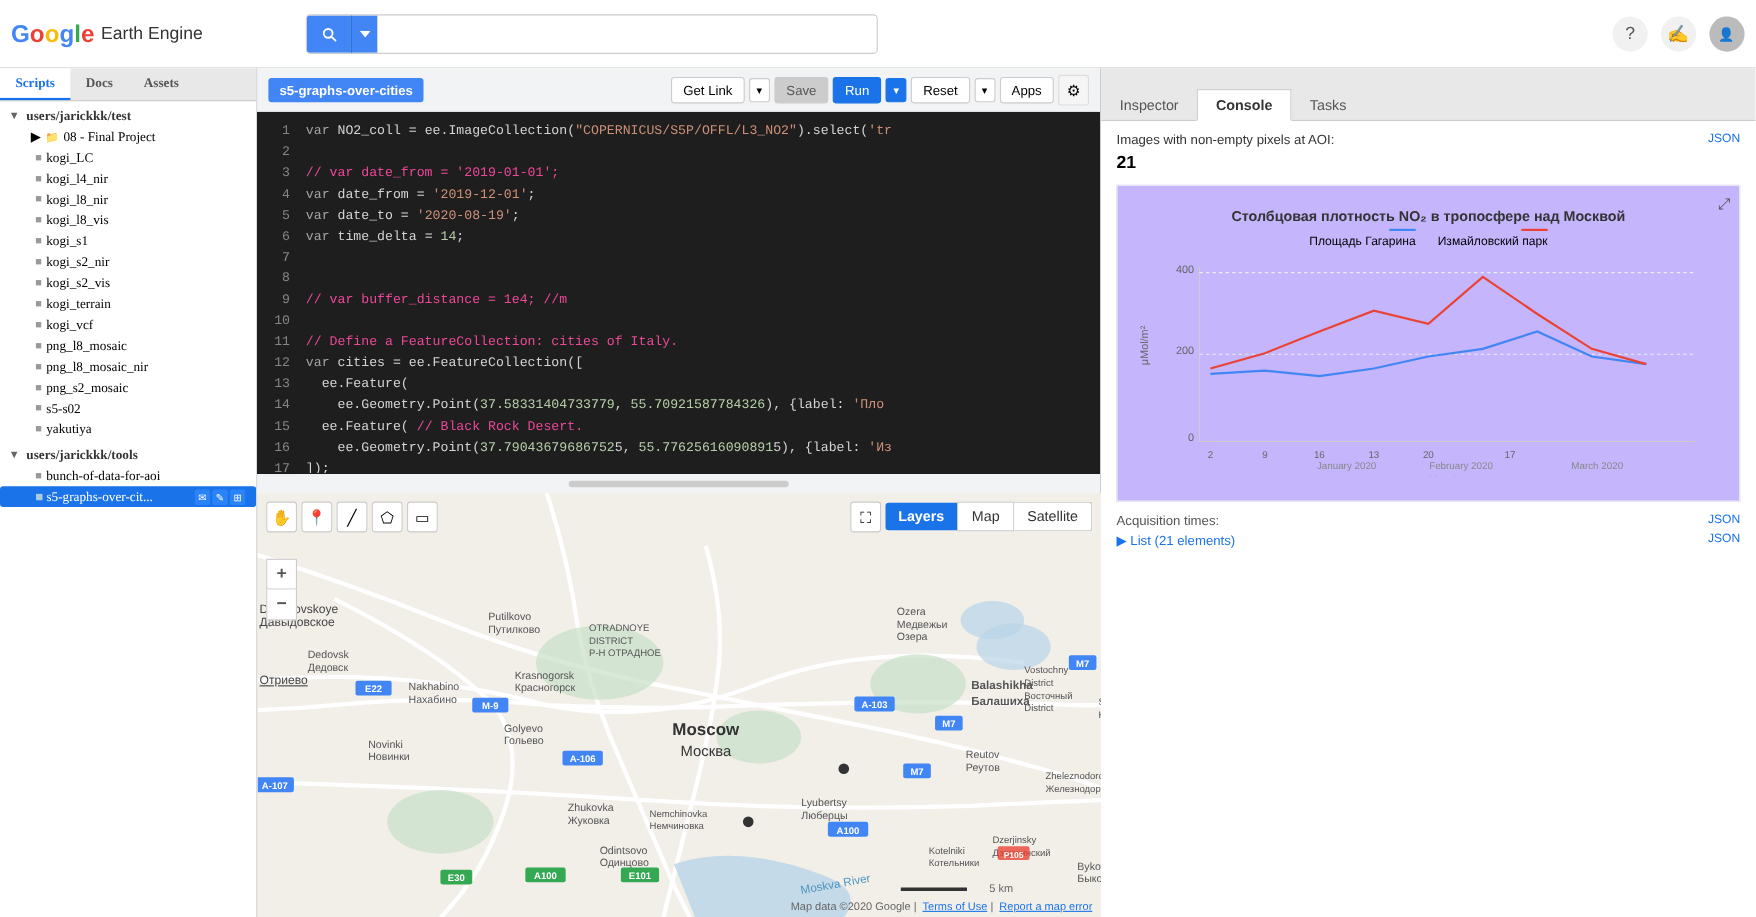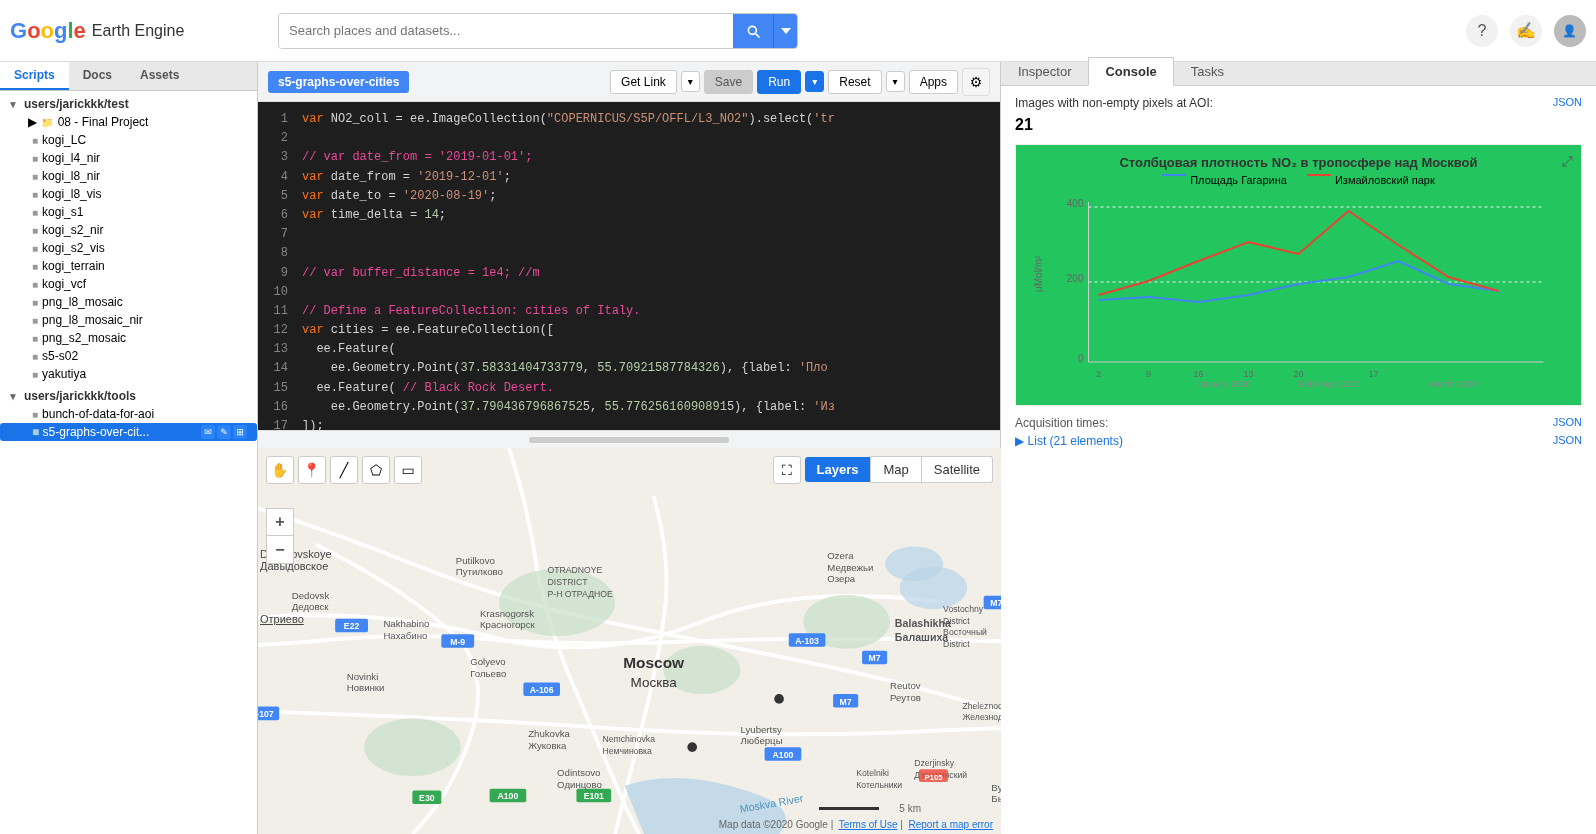--- a/index.html
+++ b/index.html
@@ -27,21 +27,21 @@
     #search-btn svg { fill: white; width: 16px; height: 16px; }
     #search-dropdown { background: #4285F4; border: none; width: 24px; cursor: pointer; display: flex; align-items: center; justify-content: center; border-left: 1px solid #3070d0; }
     #topbar-right { margin-left: auto; display: flex; align-items: center; gap: 12px; }
     .topbar-icon { width: 32px; height: 32px; border-radius: 50%; background: #f1f1f1; display: flex; align-items: center; justify-content: center; cursor: pointer; font-size: 16px; color: #555; }
     #avatar { width: 32px; height: 32px; border-radius: 50%; background: #bbb; overflow: hidden; cursor: pointer; display: flex; align-items: center; justify-content: center; }
 
     
     #main { display: flex; height: calc(834px - 62px); }
 
     
-    #left-panel { width: 258px; flex-shrink: 0; border-right: 1px solid #ccc; display: flex; flex-direction: column; background: #fff; overflow: hidden; }
+    #left-panel { width: 234px; flex-shrink: 0; border-right: 1px solid #ccc; display: flex; flex-direction: column; background: #fff; overflow: hidden; font-family: Liberation Serif, serif; }
     #left-tabs { display: flex; background: #e8e8e8; border-bottom: 1px solid #ccc; }
     .left-tab { padding: 6px 14px; font-size: 12px; cursor: pointer; font-weight: bold; }
     .left-tab.active { color: #1a73e8; border-bottom: 2px solid #1a73e8; background: #fff; }
     .left-tab:not(.active) { color: #555; }
     #file-tree { flex: 1; overflow-y: auto; padding: 4px 0; font-size: 12px; }
     .tree-item { padding: 2px 8px 2px 20px; cursor: pointer; white-space: nowrap; overflow: hidden; text-overflow: ellipsis; display: flex; align-items: center; gap: 4px; }
     .tree-folder { font-weight: bold; padding-left: 8px; color: #333; }
     .tree-folder .arrow { color: #666; font-size: 10px; margin-right: 2px; }
     .file-icon { color: #999; font-size: 10px; }
     .action-icon { width: 14px; height: 14px; background: #ddd; border-radius: 2px; display: flex; align-items: center; justify-content: center; font-size: 9px; cursor: pointer; }
@@ -54,47 +54,47 @@
     .toolbar-btn { padding: 4px 10px; border: 1px solid #ccc; border-radius: 3px; font-size: 12px; cursor: pointer; background: #fff; display: flex; align-items: center; gap: 3px; }
     .toolbar-btn.primary { background: #1a73e8; color: white; border-color: #1a73e8; }
     .toolbar-btn.save { background: #ccc; color: #555; }
     .toolbar-btn-caret { padding: 4px 6px; border: 1px solid #ccc; border-radius: 3px; font-size: 10px; cursor: pointer; background: #fff; }
     .toolbar-btn-caret.primary { background: #1a73e8; color: white; border-color: #1a73e8; }
     .settings-btn { width: 28px; height: 28px; background: #f5f5f5; border: 1px solid #ddd; border-radius: 3px; cursor: pointer; display: flex; align-items: center; justify-content: center; font-size: 14px; }
 
     #code-editor { flex: 1; overflow-y: auto; background: #1e1e1e; font-family: 'Courier New', monospace; font-size: 12px; display: flex; }
     #line-numbers { background: #1e1e1e; color: #858585; padding: 8px 6px; text-align: right; min-width: 36px; user-select: none; line-height: 1.6; }
     #code-content { flex: 1; padding: 8px 8px; color: #d4d4d4; line-height: 1.6; overflow-x: auto; white-space: pre; }
-    .kw { color: #f97316; }
+    .kw { color: #a3a3a3; }
     .str { color: #ce9178; }
     .comment { color: #ec4899; }
     .num { color: #b5cea8; }
 
     #editor-footer { height: 18px; background: #f1f3f4; border-top: 1px solid #ddd; display: flex; align-items: center; justify-content: center; }
     #scrollbar-thumb { width: 200px; height: 6px; background: #ccc; border-radius: 3px; }
 
     
     #right-panel { width: 595px; flex-shrink: 0; display: flex; flex-direction: column; background: #fff; }
-    #right-tabs { display: flex; background: #e8e8e8; border-bottom: 1px solid #ccc; height: 24px; align-items: flex-end; }
+    #right-tabs { display: flex; background: #e8e8e8; border-bottom: 1px solid #ccc; height: 48px; align-items: flex-end; }
     .right-tab { padding: 6px 16px; font-size: 13px; cursor: pointer; border: 1px solid transparent; border-bottom: none; background: transparent; }
     .right-tab.active { background: #fff; border-color: #ccc; border-bottom: 1px solid #fff; margin-bottom: -1px; font-weight: bold; color: #333; }
     .right-tab:not(.active) { color: #555; }
     #console-content { flex: 1; overflow-y: auto; padding: 10px 14px; font-size: 12px; }
     .console-line { margin-bottom: 6px; color: #333; }
     .console-count { font-size: 16px; font-weight: bold; margin: 2px 0 10px 0; }
     .console-section { margin-top: 10px; }
     .console-label { color: #555; margin-bottom: 4px; }
     .console-list { color: #1a73e8; cursor: pointer; }
     .json-link { float: right; color: #1a73e8; font-size: 11px; cursor: pointer; }
 
     
-    #chart-container { margin: 10px 0; background: #22c55e; border: 1px solid #eee; padding: 10px; position: relative; }
+    #chart-container { margin: 10px 0; background: #c4b5fd; border: 1px solid #eee; padding: 20px; position: relative; }
     #chart-title { text-align: center; font-size: 13px; font-weight: bold; margin-bottom: 4px; color: #333; }
     #chart-legend { display: flex; justify-content: center; gap: 20px; margin-bottom: 6px; font-size: 11px; }
-    .legend-item { display: flex; align-items: flex-start; gap: 4px; }
+    .legend-item { display: flex; align-items: flex-end; gap: 4px; flex-direction: column; }
     .legend-line { width: 24px; height: 2px; }
     .expand-icon { position: absolute; top: 8px; right: 8px; cursor: pointer; color: #555; font-size: 14px; }
 
     
     #map-area { position: relative; flex: 1; background: #e8e0d8; overflow: hidden; }
 
     
     #map-toolbar { position: absolute; top: 8px; left: 8px; display: flex; gap: 4px; z-index: 10; }
     .map-tool { width: 28px; height: 28px; background: white; border: 1px solid #ccc; border-radius: 3px; display: flex; align-items: center; justify-content: center; cursor: pointer; font-size: 14px; }
 
@@ -126,21 +126,20 @@
 <body>
 
 <div id="topbar">
   <div id="logo">
     <span id="logo-google">
       <span class="g">G</span><span class="o1">o</span><span class="o2">o</span><span class="g2">g</span><span class="l">l</span><span class="e">e</span>
     </span>
     <span id="logo-earth">Earth Engine</span>
   </div>
   <div id="search-bar">
-    <input type="text" placeholder="Search places and datasets..." style="">
     <button id="search-btn">
       <svg viewBox="0 0 24 24">
           <path d="M21 21l-4.35-4.35M17 11A6 6 0 1 1 5 11a6 6 0 0 1 12 0z" stroke="white" stroke-width="2.5" fill="none" stroke-linecap="round"></path>
         </svg>
     </button>
     <button id="search-dropdown">
       <svg viewBox="0 0 10 6" width="10" height="6" fill="white">
           <path d="M0 0l5 6 5-6z"></path>
         </svg>
     </button>

